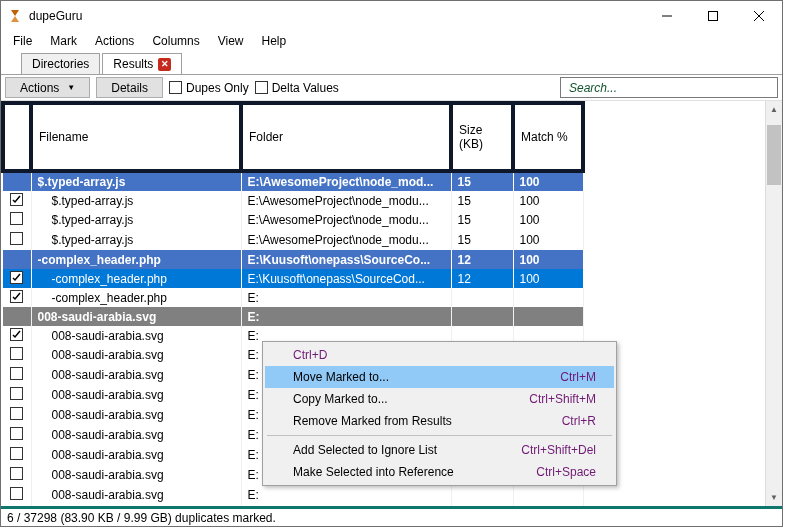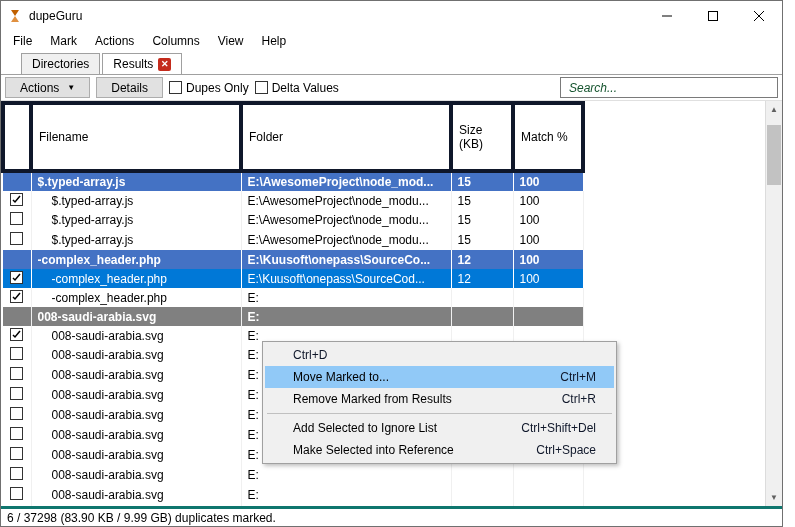--- a/index.html
+++ b/index.html
@@ -37,21 +37,21 @@
   .chkcell .chkbox { display:inline-block; }
   tr.ref { background: #4472c4; color:#fff; font-weight:bold; }
   tr.ref td, tr.sel td { border-right-color: transparent;}
   tr.sel { background: #0078d7; color:#fff; }
   tr.grey { background: #808080; color:#fff; font-weight:bold;}
   .indent { padding-left: 14px; display:inline-block;}
   .context { position: absolute; left: 261px; top: 240px; width: 355px; background: #f0f0f0; border: 1px solid #a0a0a0; box-shadow: 2px 2px 4px rgba(0,0,0,.25); padding: 2px; z-index: 50; }
   .ctx-item { display: flex; padding: 4px 18px 4px 28px; }
   .ctx-item.hl { background: #91c9f7; }
   .ctx-item .lbl { flex: 1; }
-  .ctx-item .sc { color:#0f172a; }
+  .ctx-item .sc { color:#701a75; }
   .ctx-sep { height:1px; background:#c0c0c0; margin: 3px 2px; }
   .status { height: 20px; border-top: 3px solid #0f766e; padding: 1px 6px; display:flex; align-items:center;}
   .scrollbar { position:absolute; right:0; top:0; bottom:0; width:17px; background:#f0f0f0; border-left:1px solid #dcdcdc;}
   .scrollbar .thumb { position:absolute; left:1px; right:1px; top:24px; height:60px; background:#c2c2c2;}
   .scrollbar .arr { position:absolute; left:0; right:0; height:17px; display:flex; align-items:center; justify-content:center; color:#606060; font-size:8px;}
   .scrollbar .arr.up{ top:0;} .scrollbar .arr.dn{ bottom:0;}
 </style>
 </head>
 <body>
 <div class="window">
@@ -288,20 +288,24 @@
 
     <div class="context" id="context">
         <div class="ctx-item">
           <span class="sc">Ctrl+D</span>
         </div>
         <div class="ctx-item hl">
           <span class="lbl">Move Marked to...</span>
           <span class="sc">Ctrl+M</span>
         </div>
         <div class="ctx-item">
+          <span class="lbl">Copy Marked to...</span>
+          <span class="sc">Ctrl+Shift+M</span>
+        </div>
+        <div class="ctx-item">
           <span class="lbl">Remove Marked from Results</span>
           <span class="sc">Ctrl+R</span>
         </div>
         <div class="ctx-sep"></div>
         <div class="ctx-item">
           <span class="lbl">Add Selected to Ignore List</span>
           <span class="sc">Ctrl+Shift+Del</span>
         </div>
         <div class="ctx-item">
           <span class="lbl">Make Selected into Reference</span>

